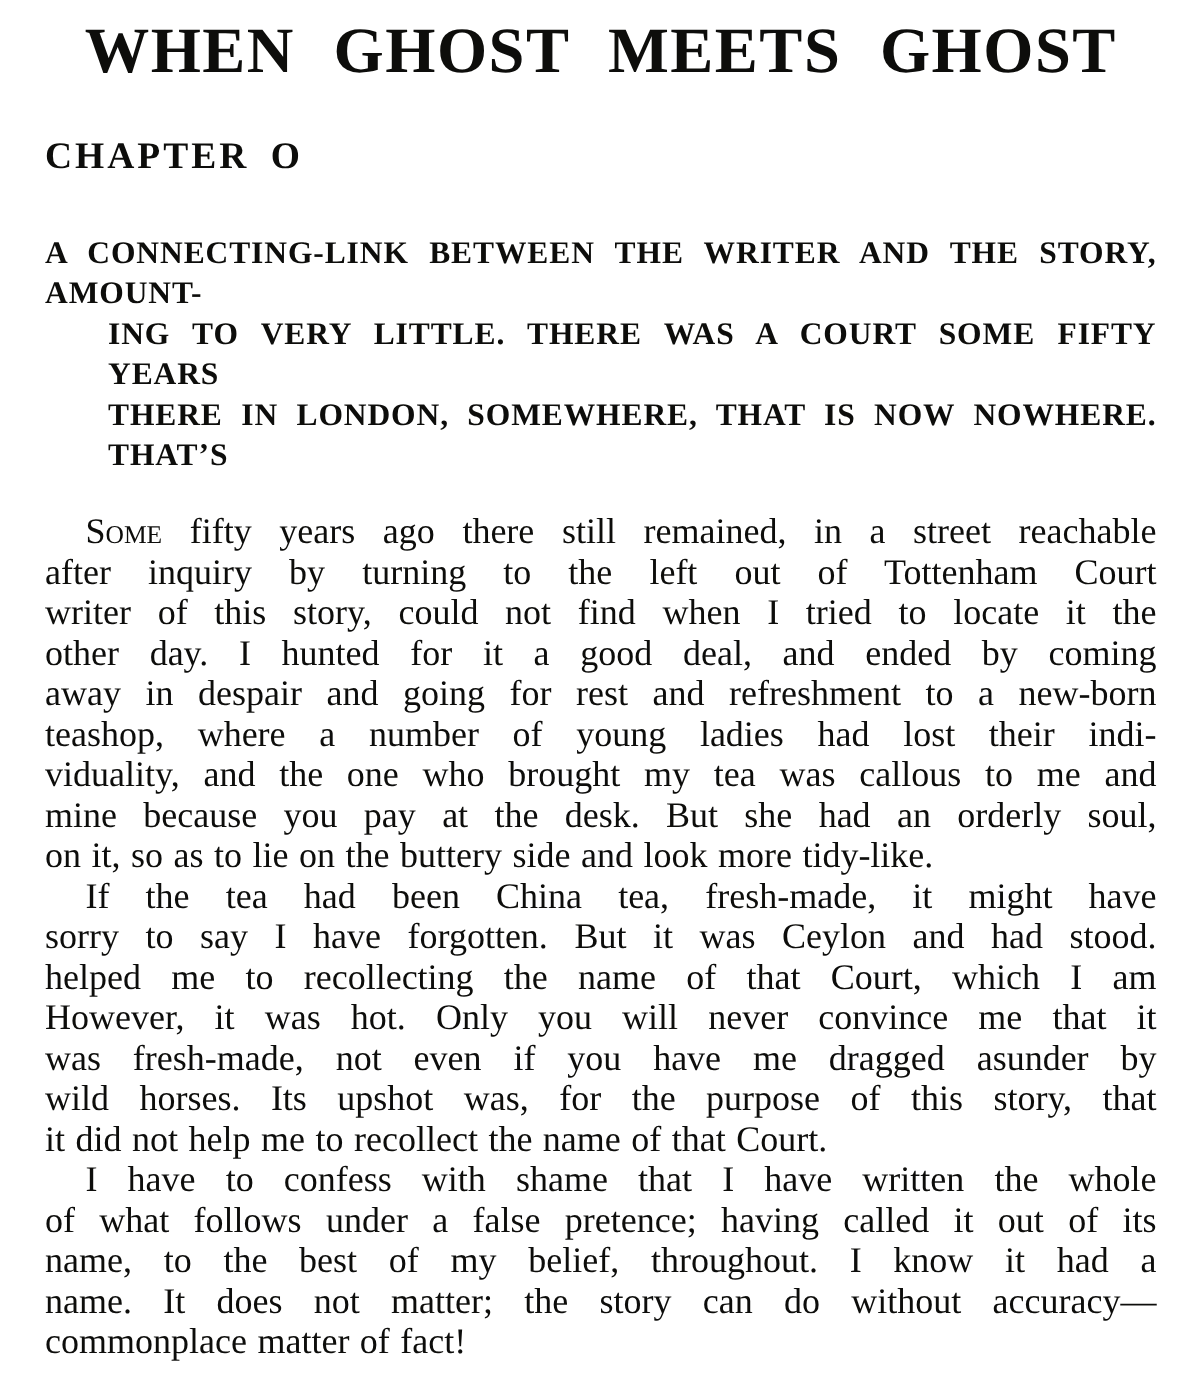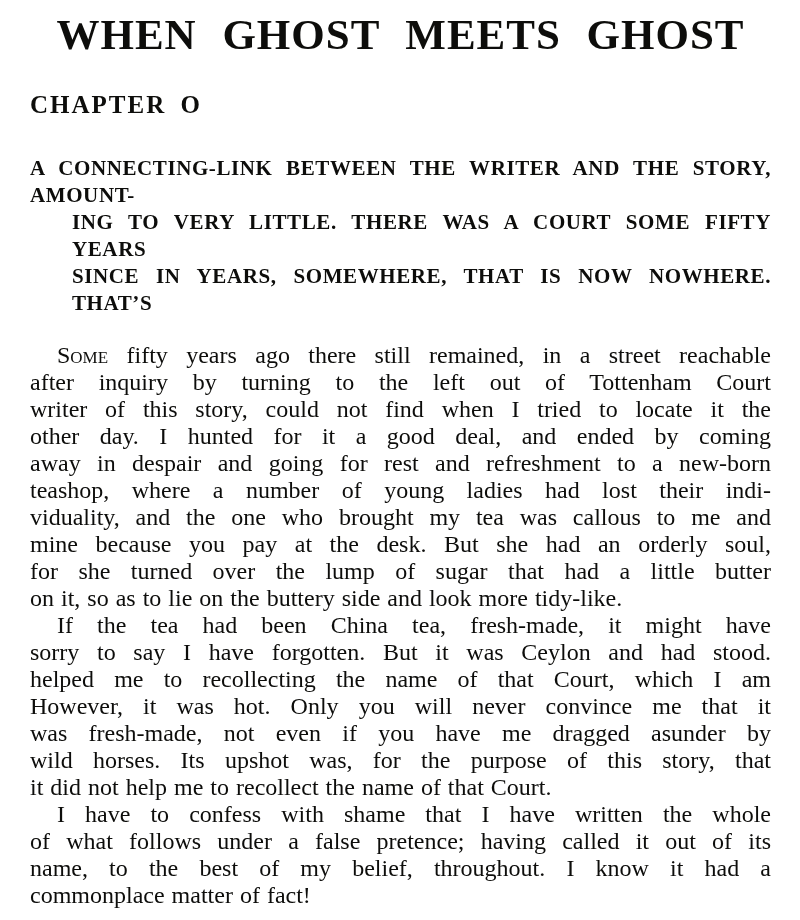--- a/index.html
+++ b/index.html
@@ -67,53 +67,53 @@
 
 <div class="page">
 
   <h1 class="book-title">WHEN GHOST MEETS GHOST</h1>
 
   <div class="chapter-heading">CHAPTER O</div>
 
   <div class="epigraph">
     <div class="epi-line">A CONNECTING-LINK BETWEEN THE WRITER AND THE STORY, AMOUNT-</div>
     <div class="epi-line hang">ING TO VERY LITTLE.  THERE WAS A COURT SOME FIFTY YEARS</div>
-    <div class="epi-line hang">SINCE IN YEARS, SOMEWHERE, THAT IS NOW NOWHERE.  THAT’S</div>
+    <div class="epi-line hang">THERE IN LONDON, SOMEWHERE, THAT IS NOW NOWHERE.  THAT’S</div>
   </div>
 
   <div class="body-text">
 
     <div class="paragraph">
       <div class="tline first">
         <span class="lead-word">Some</span>
         <span>fifty years ago there still remained, in a street reachable</span>
       </div>
       <div class="tline">after inquiry by turning to the left out of Tottenham Court</div>
       <div class="tline">writer of this story, could not find when I tried to locate it the</div>
       <div class="tline">other day.  I hunted for it a good deal, and ended by coming</div>
       <div class="tline">away in despair and going for rest and refreshment to a new-born</div>
       <div class="tline">teashop, where a number of young ladies had lost their indi-</div>
       <div class="tline">viduality, and the one who brought my tea was callous to me and</div>
       <div class="tline">mine because you pay at the desk.  But she had an orderly soul,</div>
-      <div class="tline">for she turned over the lump of sugar that had a little butter</div>
       <div class="tline last">on it, so as to lie on the buttery side and look more tidy-like.</div>
     </div>
 
     <div class="paragraph">
       <div class="tline first">If the tea had been China tea, fresh-made, it might have</div>
       <div class="tline">sorry to say I have forgotten.  But it was Ceylon and had stood.</div>
       <div class="tline">helped me to recollecting the name of that Court, which I am</div>
       <div class="tline">However, it was hot.  Only you will never convince me that it</div>
       <div class="tline">was fresh-made, not even if you have me dragged asunder by</div>
       <div class="tline">wild horses.  Its upshot was, for the purpose of this story, that</div>
       <div class="tline last">it did not help me to recollect the name of that Court.</div>
     </div>
 
     <div class="paragraph">
       <div class="tline first">I have to confess with shame that I have written the whole</div>
       <div class="tline">of what follows under a false pretence; having called it out of its</div>
       <div class="tline">name, to the best of my belief, throughout.  I know it had a</div>
+      <div class="tline">name.  It does not matter; the story can do without accuracy—</div>
       <div class="tline last">commonplace matter of fact!</div>
     </div>
 
   </div>
 
 </div>
 
 </body></html>

